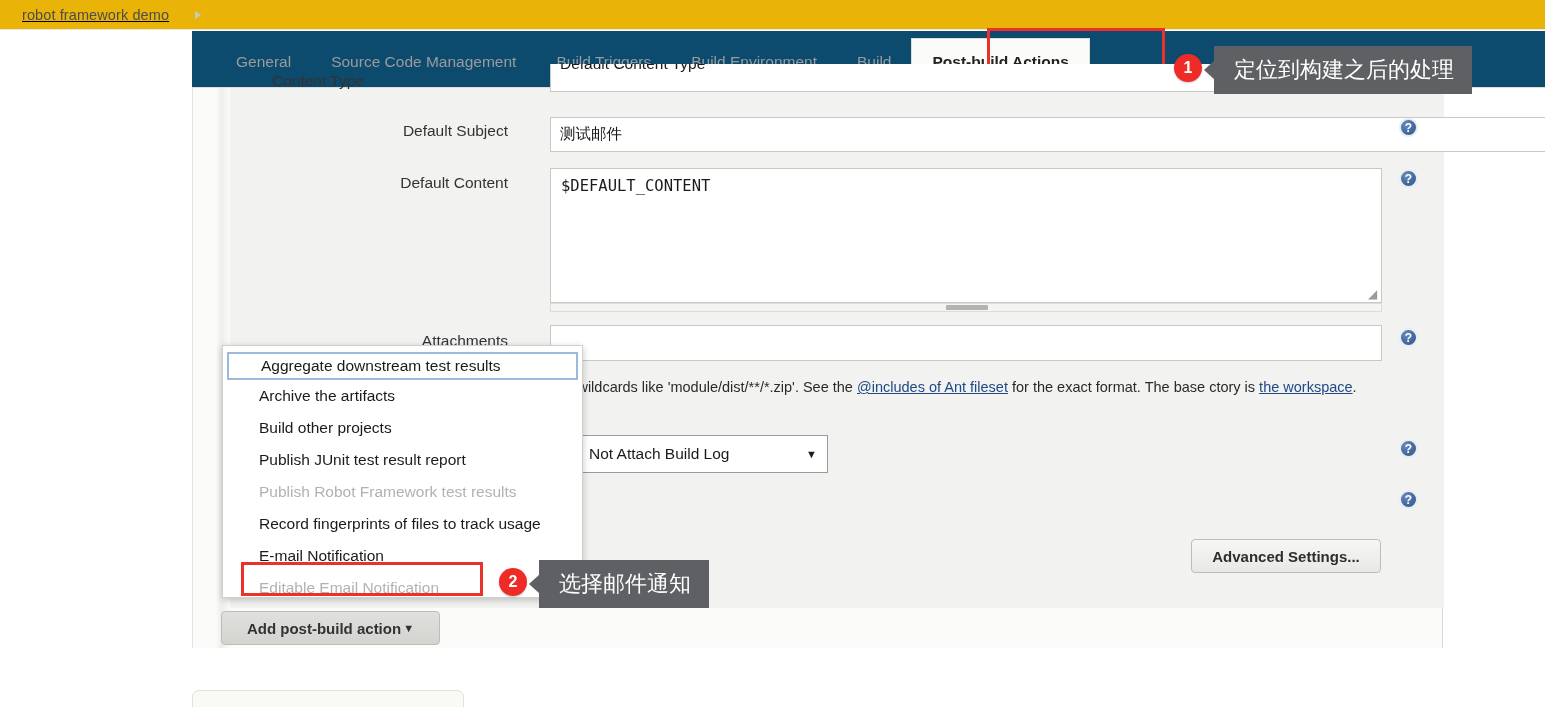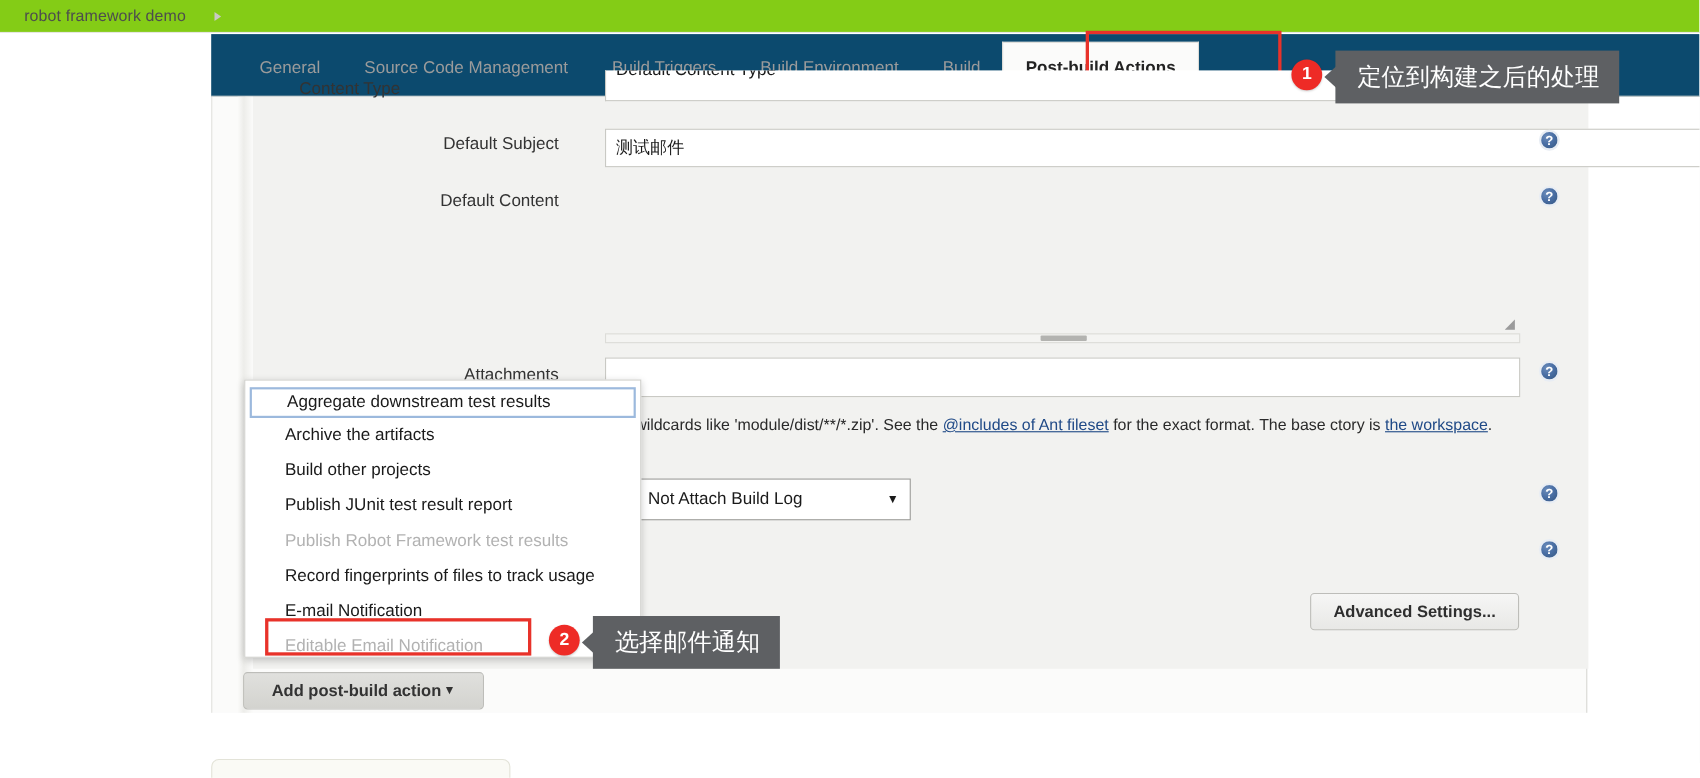--- a/index.html
+++ b/index.html
@@ -8,23 +8,23 @@
     width: 1545px; height: 707px;
     background: #ffffff;
     font-family: "Liberation Sans", sans-serif;
     overflow: hidden;
   }
   #root { position: relative; width: 1545px; height: 707px; background: #fff; }
 
   
   .breadcrumb-bar {
     position: absolute; left: 0; top: 0; width: 1545px; height: 30px;
-    background: #84cc16;
+    background: #eab308;
     border-bottom: 1px solid #e6e6e2;
-    display: flex; align-items: center;
+    display: flex; align-items: center; text-decoration: underline;
   }
   .breadcrumb-item {
     font-size: 14.5px; color: #4d4d4d;
     padding-left: 22px; letter-spacing: .1px;
   }
   .breadcrumb-caret {
     margin-left: 26px; width: 0; height: 0;
     border-left: 6px solid #c9c9c4;
     border-top: 4.5px solid transparent;
     border-bottom: 4.5px solid transparent;
@@ -280,20 +280,21 @@
 
   <div class="row row-subject">
     <span class="flabel">Default Subject</span>
   </div>
   <input class="finput subject-input" type="text" value="测试邮件" style="">
   <div class="help-icon" style="left:1399px; top:118px;">?</div>
 
   <div class="row row-content">
     <span class="flabel">Default Content</span>
   </div>
+  <textarea class="content-textarea" style="">$DEFAULT_CONTENT</textarea>
   <div class="ta-grip">◢</div>
   <div class="hscroll">
     <div class="hscroll-thumb"></div>
   </div>
   <div class="help-icon" style="left:1399px; top:169px;">?</div>
 
   <div class="row row-attach">
     <span class="flabel">Attachments</span>
   </div>
   <input class="finput attach-input" type="text" value="" style="">

